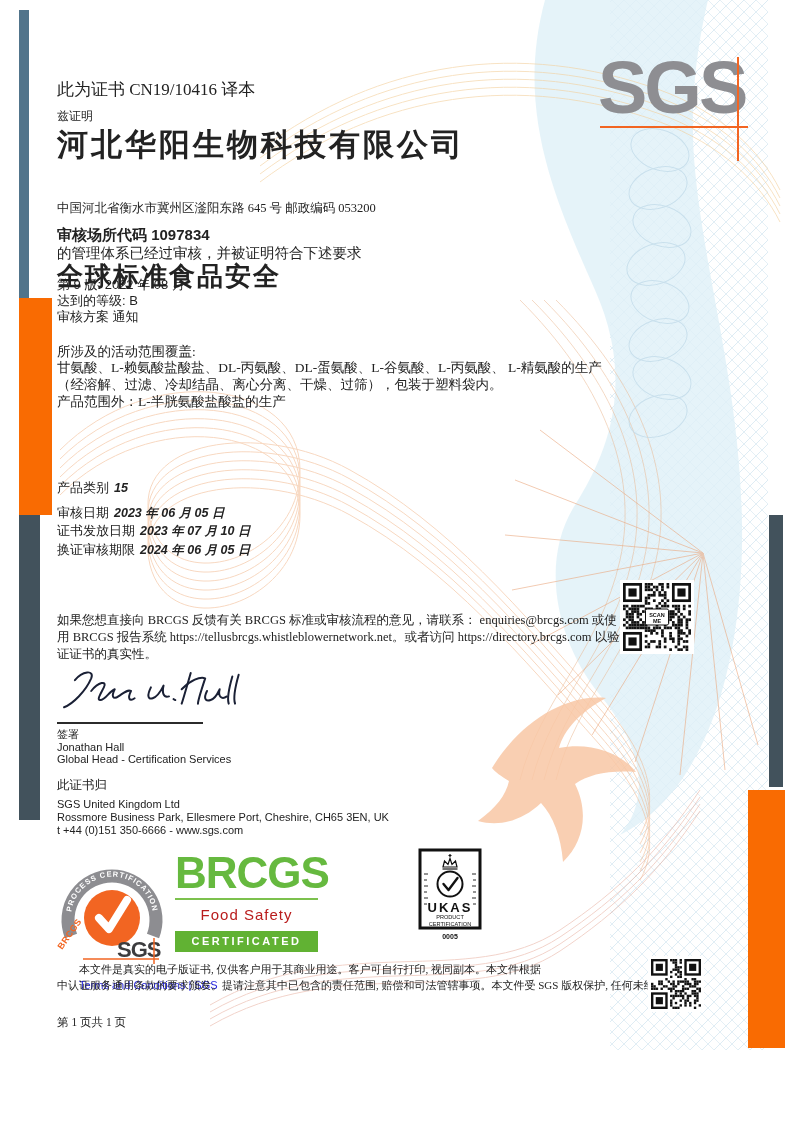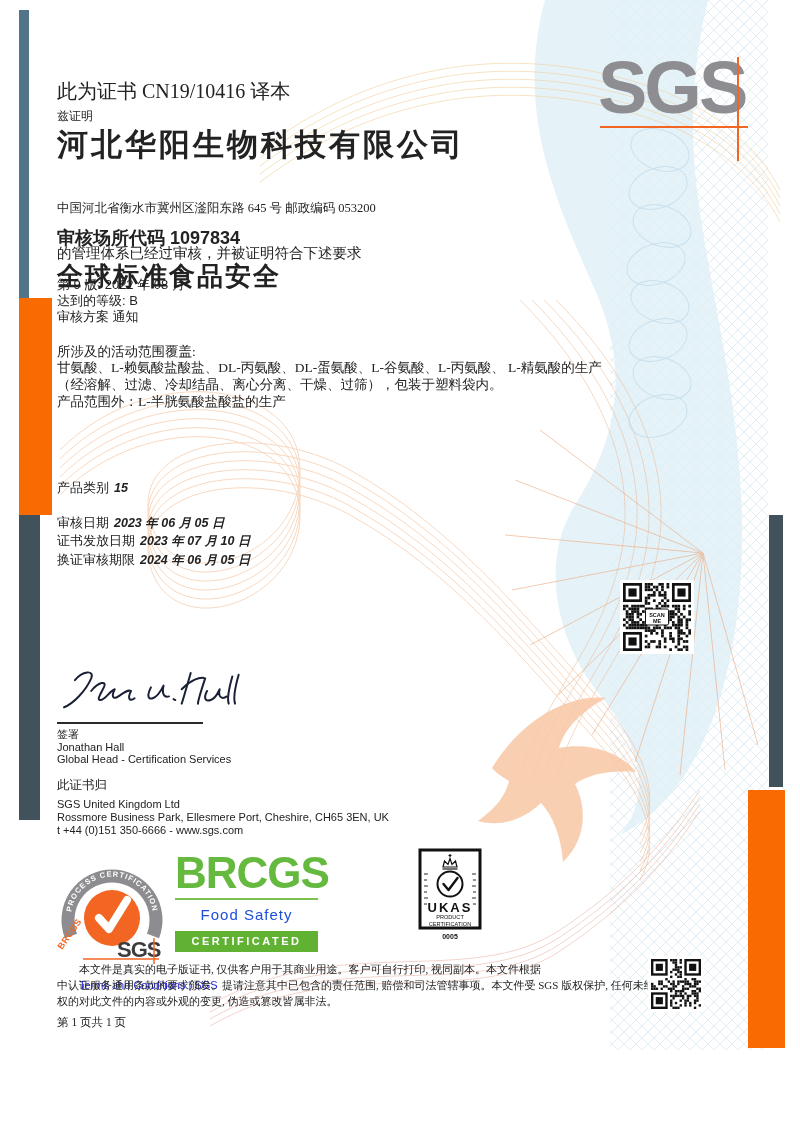--- a/index.html
+++ b/index.html
@@ -16,52 +16,52 @@
   #bar-right-slate{left:769px;top:515px;width:14px;height:272px;background:#42525c;}
   #bar-right-orange{left:748px;top:790px;width:37px;height:258px;background:#f96b02;}
 
   
   #sgs-logo-text{left:598px;top:52px;font-size:74px;line-height:72px;font-weight:bold;
     color:#8e8e92;letter-spacing:-3px;font-family:"Liberation Sans","DejaVu Sans",sans-serif;}
   #sgs-logo-hline{left:600px;top:126px;width:148px;height:2px;background:#f26522;}
   #sgs-logo-vline{left:737px;top:57px;width:2px;height:104px;background:#f26522;}
 
   
-  #trans-note{left:57px;top:78px;font-size:20px;}
+  #trans-note{left:57px;top:78px;font-size:17px;}
   #certify-label{left:57px;top:108px;font-size:12px;}
   #company-name{left:57px;top:124px;font-size:31px;font-weight:bold;letter-spacing:3px;}
   #company-address{left:57px;top:200px;font-size:12.5px;}
-  #site-code{left:57px;top:226px;font-size:18px;font-weight:bold;}
+  #site-code{left:57px;top:226px;font-size:15px;font-weight:bold;}
   #audited-statement{left:57px;top:244px;font-size:14.5px;}
   #standard-title{left:57px;top:259px;font-size:26px;font-weight:bold;letter-spacing:2px;}
   #standard-meta{left:57px;top:277px;font-size:13px;font-weight:normal;line-height:16px;}
   #scope-heading{left:57px;top:343px;font-size:13.5px;}
   #scope-block{left:57px;top:359px;width:556px;font-size:13.5px;line-height:17px;}
   #details-block{left:57px;top:479px;font-size:13px;line-height:17.5px;}
   .detail-row .lbl{margin-right:5px;}
   .detail-row .val{font-family:"Liberation Sans","DejaVu Sans",sans-serif;font-weight:bold;font-size:12.5px;font-style:italic;}
-  .detail-gap{margin-top:16px;}
+  .detail-gap{margin-top:6px;}
   #supersede-note{left:57px;top:589px;font-size:12.5px;}
   #feedback-block{left:57px;top:612px;width:566px;font-size:12.5px;line-height:17px;}
   #signature-svg{left:55px;top:664px;}
   #sig-rule{left:57px;top:722px;width:146px;height:2px;background:#2b2b2b;}
   #sig-label{left:57px;top:727px;font-size:11px;}
   #sig-name{left:57px;top:741px;font-size:11px;line-height:12px;}
   #sig-role{left:57px;top:753px;font-size:11px;line-height:12px;}
   #holder-heading{left:57px;top:777px;font-size:12.5px;}
   #issuer-block{left:57px;top:798px;font-size:11px;line-height:13px;}
 
   
   #sgs-mark{left:55px;top:850px;}
   #brcgs-logo{left:175px;top:851px;width:143px;}
   #brcgs-name{font-family:"Liberation Sans","DejaVu Sans",sans-serif;font-weight:bold;
     font-size:44px;line-height:44px;color:#66b93f;letter-spacing:-1px;text-align:center;}
   #brcgs-divider{height:2px;background:#7cc14e;margin:3px 0 6px 0;}
   #brcgs-subtitle{font-family:"Liberation Sans","DejaVu Sans",sans-serif;font-size:15px;
-    color:#1d4ed8;text-align:center;letter-spacing:1px;}
+    color:#b91c1c;text-align:center;letter-spacing:1px;}
   #brcgs-badge{margin-top:8px;height:21px;background:#61b233;color:#fff;text-align:center;
     font-family:"Liberation Sans","DejaVu Sans",sans-serif;font-weight:bold;font-size:11px;
     letter-spacing:2.5px;line-height:21px;}
   #ukas-logo{left:418px;top:848px;}
 
   
   .fp-line{left:57px;font-size:11px;line-height:16px;width:620px;flex-direction:column;}
   #fp-line1{top:961px;display:flex;align-items:baseline;}
   #fp-line2{top:977px;}
   #fp-line3{top:993px;}
@@ -199,20 +199,21 @@
       <span class="lbl">审核日期</span><span class="val">2023 年 06 月 05 日</span>
     </div>
     <div class="detail-row">
       <span class="lbl">证书发放日期</span><span class="val">2023 年 07 月 10 日</span>
     </div>
     <div class="detail-row">
       <span class="lbl">换证审核期限</span><span class="val">2024 年 06 月 05 日</span>
     </div>
   </div>
 
+  <div class="abs" id="feedback-block">如果您想直接向 BRCGS 反馈有关 BRCGS 标准或审核流程的意见，请联系： enquiries@brcgs.com 或使用 BRCGS 报告系统 https://tellusbrcgs.whistleblowernetwork.net。或者访问 https://directory.brcgs.com 以验证证书的真实性。</div>
 
   <svg class="abs" id="signature-svg" width="190" height="54" viewBox="0 0 210 52" xmlns="http://www.w3.org/2000/svg">
     <g stroke="#1a2035" stroke-width="2.2" fill="none" stroke-linecap="round" stroke-linejoin="round">
       <path d="M22,14 C30,4 44,2 40,12 C34,26 20,40 10,44"></path>
       <path d="M40,26 C48,16 58,14 54,22 C50,30 46,36 50,36 C56,36 60,26 66,24 C62,32 64,36 70,32 C76,28 80,24 84,26 C80,34 82,38 88,34"></path>
       <path d="M106,22 C102,30 102,36 108,34 C114,32 118,24 120,20 C118,28 120,34 126,32"></path>
       <path d="M131,35 l2,1"></path>
       <path d="M150,6 C146,20 142,34 140,40"></path>
       <path d="M140,24 C150,14 160,10 166,12 C162,24 158,36 158,40"></path>
       <path d="M168,26 C164,34 166,38 172,36 C178,34 180,28 182,24 C180,32 184,36 190,32"></path>
@@ -266,21 +267,20 @@
     <text x="32" y="71" text-anchor="middle" font-family="Liberation Sans, DejaVu Sans, sans-serif" font-size="5.6" fill="#111">PRODUCT</text>
     <text x="32" y="77.5" text-anchor="middle" font-family="Liberation Sans, DejaVu Sans, sans-serif" font-size="5.6" fill="#111">CERTIFICATION</text>
     <text x="32" y="91" text-anchor="middle" font-family="Liberation Sans, DejaVu Sans, sans-serif" font-size="7" font-weight="bold" fill="#111">0005</text>
   </svg>
 
   <div class="abs fp-line" id="fp-line1">
     <span>本文件是真实的电子版证书, 仅供客户用于其商业用途。客户可自行打印, 视同副本。本文件根据</span>
     <a id="terms-link">Terms and Conditions | SGS</a>
   </div>
   <div class="abs fp-line" id="fp-line2">中认证服务通用条款的要求颁发。提请注意其中已包含的责任范围, 赔偿和司法管辖事项。本文件受 SGS 版权保护, 任何未经授</div>
-  <div class="abs fp-line" id="fp-line3">权的对此文件的内容或外观的变更, 伪造或篡改皆属非法。</div>
   <div class="abs" id="page-number">第 1 页共 1 页</div>
 
   <div class="qr-wrap" id="qr1">
     <div class="qr-canvas" id="qr1-grid"><svg viewBox="0 0 100 100" width="100%" height="100%" preserveAspectRatio="none">
           <rect x="32" y="0" width="4" height="4" fill="#111"></rect>
           <rect x="36" y="0" width="4" height="4" fill="#111"></rect>
           <rect x="40" y="0" width="4" height="4" fill="#111"></rect>
           <rect x="52" y="0" width="4" height="4" fill="#111"></rect>
           <rect x="56" y="0" width="4" height="4" fill="#111"></rect>
           <rect x="64" y="0" width="4" height="4" fill="#111"></rect>

